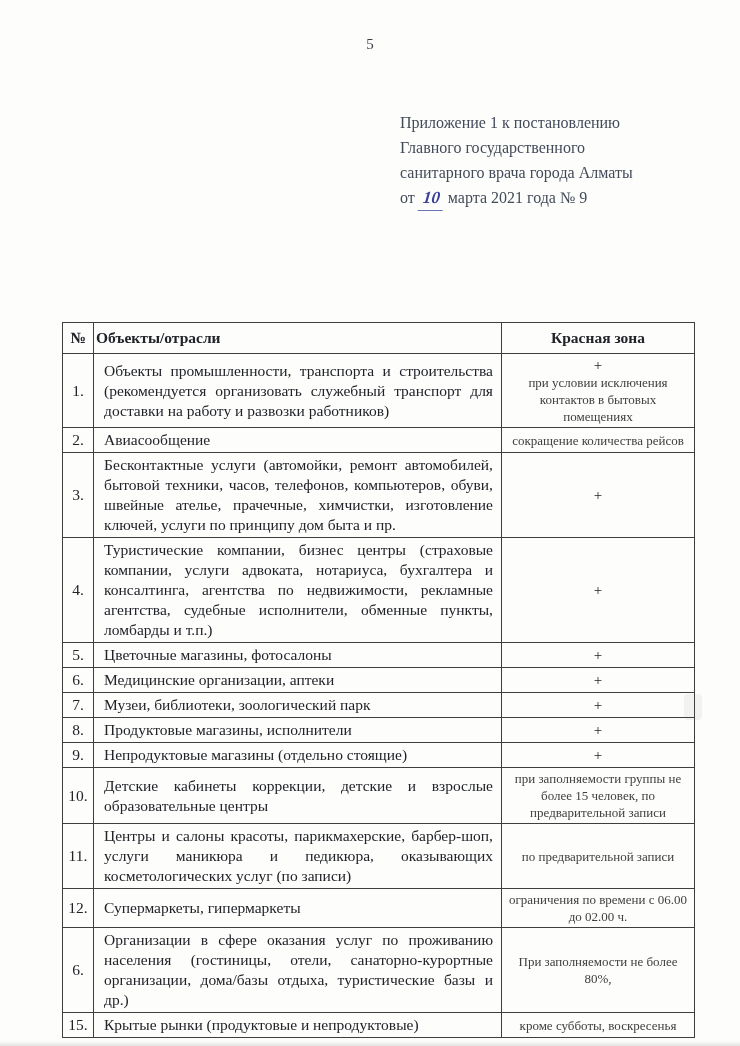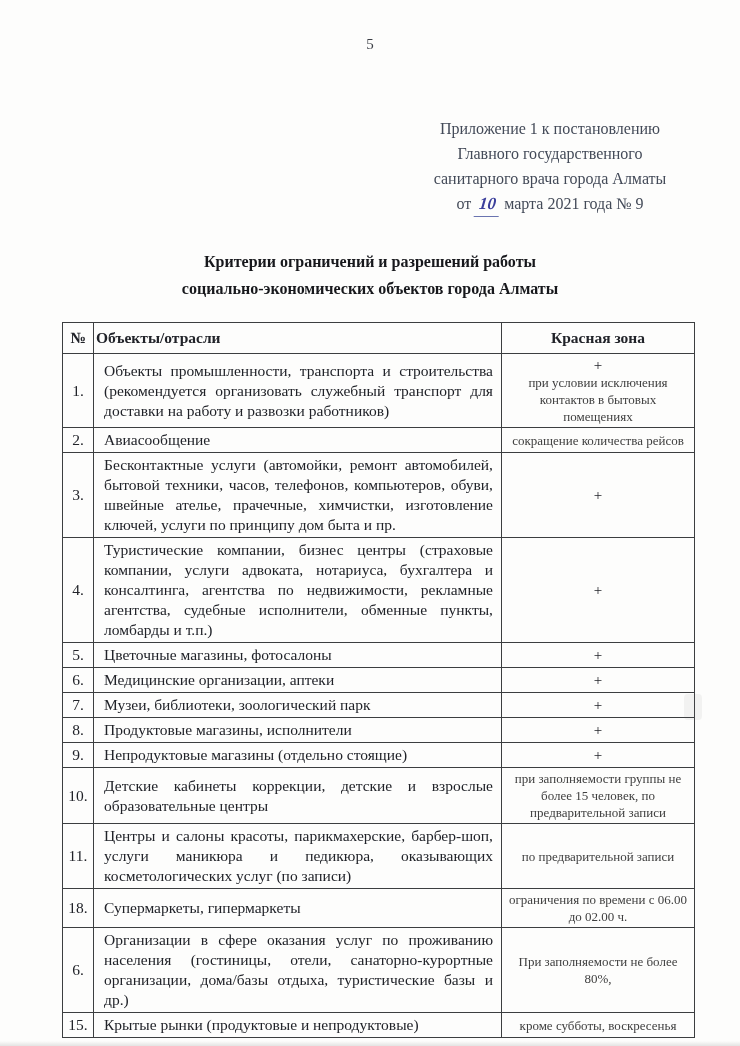--- a/index.html
+++ b/index.html
@@ -14,23 +14,23 @@
     background:#fdfdfc;
     overflow:hidden;
     color:#26282c;
   }
   .page-number{
     position:absolute;top:36px;left:0;right:0;
     text-align:center;
     font-size:15px;color:#3a3d44;
   }
   .attribution{
-    position:absolute;top:116px;right:40px;
+    position:absolute;top:110px;right:40px;
     width:300px;
-    text-align:center;
+    text-align:left;
     font-size:16px;line-height:25px;
     color:#434a58;
   }
   .attribution .date-line{white-space:nowrap;}
   .handwritten{
     display:inline-block;
     font-style:italic;
     font-weight:bold;
     color:#3b3f9c;
     border-bottom:1.5px solid #6a74b0;
@@ -90,24 +90,20 @@
 
   <div class="page-number">5</div>
 
   <div class="attribution">
     <div>Приложение 1 к постановлению</div>
     <div>Главного государственного</div>
     <div>санитарного врача города Алматы</div>
     <div class="date-line"><span>от</span> <span class="handwritten">10</span> <span>марта  2021 года № 9</span></div>
   </div>
 
-  <div class="doc-title">
-    <div>Критерии ограничений и разрешений работы</div>
-    <div>социально-экономических объектов города Алматы</div>
-  </div>
 
   <div class="tbl-wrap">
     <table class="restrictions">
       <thead>
         <tr>
           <th class="col-num">№</th>
           <th class="col-obj">Объекты/отрасли</th>
           <th class="col-zone">Красная зона</th>
         </tr>
       </thead>
@@ -184,21 +180,21 @@
             </td>
         </tr>
         <tr>
           <td class="c-num">11.</td>
           <td class="c-obj">Центры и салоны красоты, парикмахерские, барбер-шоп, услуги маникюра и педикюра, оказывающих косметологических услуг (по записи)</td>
           <td class="c-zone">
               <div class="zone-note">по предварительной записи</div>
             </td>
         </tr>
         <tr>
-          <td class="c-num">18.</td>
+          <td class="c-num">12.</td>
           <td class="c-obj">Супермаркеты, гипермаркеты</td>
           <td class="c-zone">
               <div class="zone-note">ограничения по времени с 06.00 до 02.00 ч.</div>
             </td>
         </tr>
         <tr>
           <td class="c-num">6.</td>
           <td class="c-obj">Организации в сфере оказания услуг по проживанию населения (гостиницы, отели, санаторно-курортные организации, дома/базы отдыха, туристические базы и др.)</td>
           <td class="c-zone">
               <div class="zone-note">При заполняемости не более 80%,</div>

